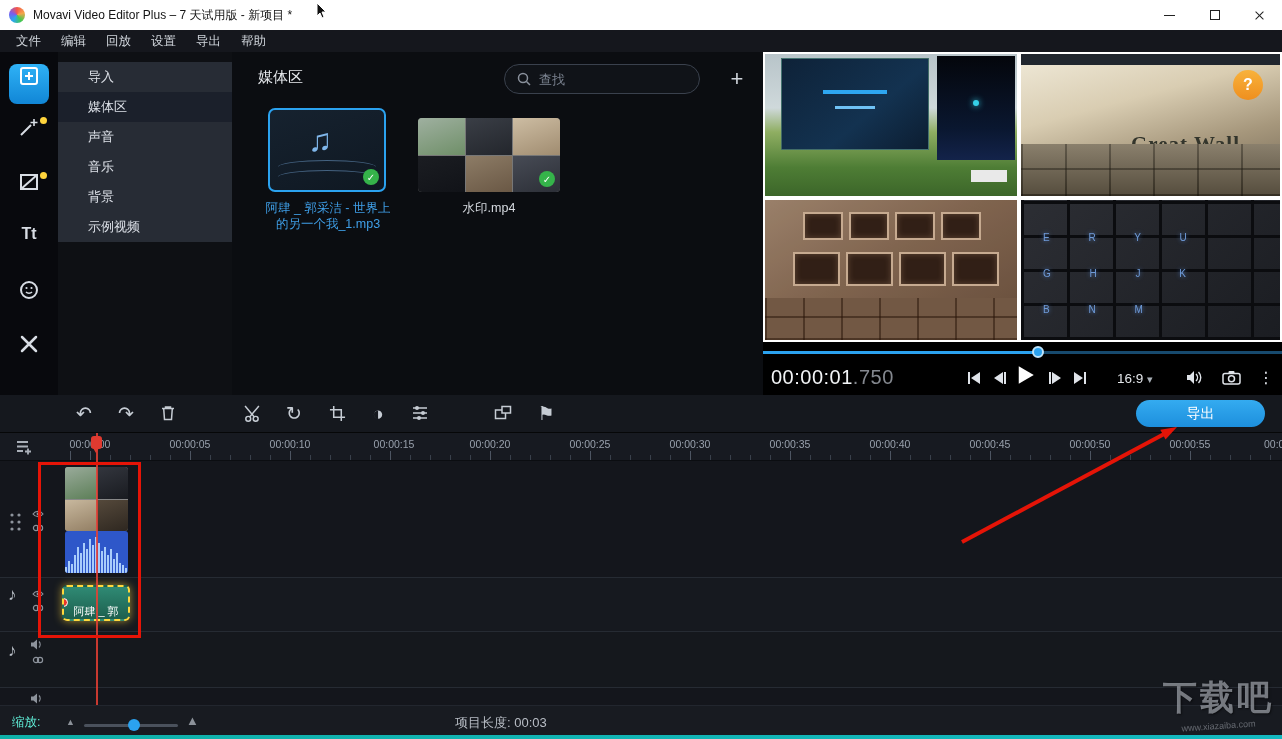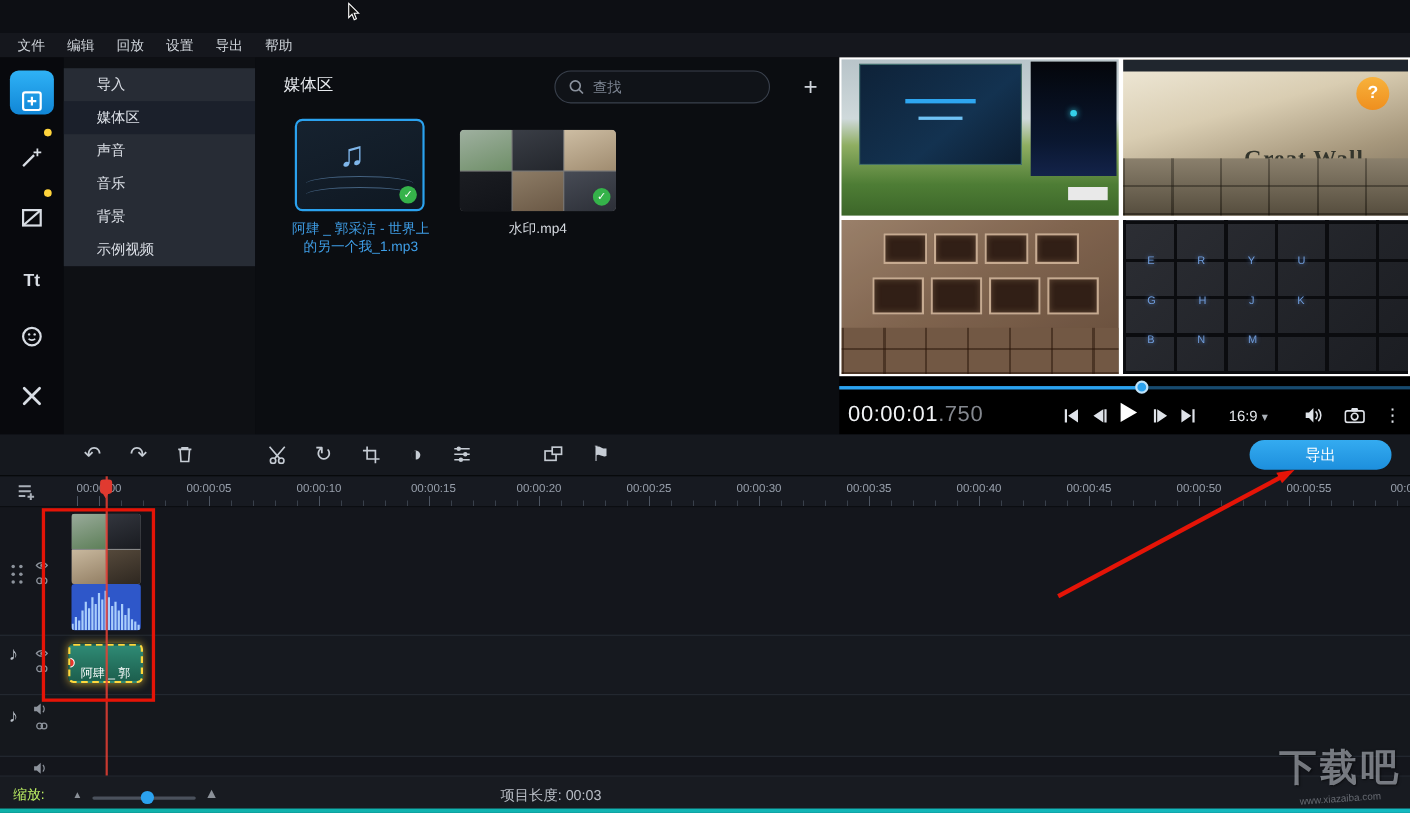--- a/index.html
+++ b/index.html
@@ -21,21 +21,21 @@
   .cursor-icon { position:absolute; left:314px; top:2px; z-index:90; }
 
   
   .menubar { position:absolute; top:30px; left:0; width:1282px; height:22px; background:#15171d; display:flex; align-items:center; padding-left:6px; z-index:5; }
   .menu-item { color:#cfd4da; font-size:12.5px; padding:0 10px; }
 
   
   .main { position:absolute; top:52px; left:0; width:1282px; height:343px; display:flex; }
 
   .toolstrip { width:58px; flex:none; background:#08090d; position:relative; }
-  .tool-btn { position:absolute; left:9px; width:40px; height:40px; border-radius:8px; display:flex; align-items:flex-end; justify-content:center; color:#d8dde4; }
+  .tool-btn { position:absolute; left:9px; width:40px; height:40px; border-radius:8px; display:flex; align-items:flex-start; justify-content:center; color:#d8dde4; }
   .tool-btn.active { background:linear-gradient(180deg,#2fb2f6,#1186d6); }
   .badge { position:absolute; top:2px; right:2px; width:7px; height:7px; border-radius:50%; background:#ffd43c; }
   .tt-glyph { font-size:16px; font-weight:bold; color:#d8dde4; }
 
   .sidebar { width:174px; flex:none; background:#0e1014; position:relative; }
   .sidebar-list { position:absolute; top:10px; left:0; right:0; background:#272c35; }
   .sidebar-item { height:30px; line-height:30px; padding-left:30px; font-size:13px; color:#dde1e8; }
   .sidebar-item.active { background:#1b202b; }
 
   .media { flex:1; background:#0b0d11; position:relative; }
@@ -149,38 +149,53 @@
   .playhead-line { position:absolute; left:96px; top:433px; width:2px; height:272px; background:rgba(232,64,52,.85); z-index:30; }
   .playhead-cap { position:absolute; left:91px; top:436px; width:11px; height:13px; background:#e03a30; border-radius:3px; z-index:31; }
   .playhead-cap::after { content:""; position:absolute; left:2px; top:12px; border:3.5px solid transparent; border-top:5px solid #e03a30; }
 
   
   .anno-rect { position:absolute; left:38px; top:462px; width:103px; height:176px; border:3px solid #e51407; z-index:40; }
   .anno-arrow { position:absolute; left:930px; top:410px; z-index:40; }
 
   
   .statusbar { position:absolute; top:705px; left:0; width:1282px; height:30px; background:#181b21; border-top:1px solid #22262e; }
-  .zoom-label { position:absolute; left:12px; top:8px; font-size:12.5px; color:#bef264; }
+  .zoom-label { position:absolute; left:12px; top:8px; font-size:12.5px; color:#5eead4; }
   .mountain-sm { position:absolute; left:66px; top:11px; font-size:9px; color:#8b9199; }
   .zoom-track { position:absolute; left:84px; top:18px; width:94px; height:3px; background:#4a515c; border-radius:2px; }
   .zoom-knob { position:absolute; left:128px; top:13px; width:12px; height:12px; border-radius:50%; background:#2ba2ef; }
   .mountain-lg { position:absolute; left:186px; top:7px; font-size:13px; color:#8b9199; }
   .proj-length { position:absolute; left:455px; top:8px; font-size:13px; color:#b8bdc5; }
 
   .watermark { position:absolute; right:8px; bottom:8px; z-index:50; text-align:center; color:rgba(205,212,220,.55); }
   .wm-main { font-size:34px; font-weight:bold; letter-spacing:3px; text-shadow:1px 1px 2px rgba(0,0,0,.55); }
   .wm-sub { font-size:9px; opacity:.75; transform:rotate(-4deg); }
 
   .bottom-strip { position:absolute; bottom:0; left:0; width:1282px; height:4px; background:linear-gradient(90deg,#0fb0a8,#14b9c0); z-index:60; }
 </style>
 </head>
 <body>
 
 <div class="app">
 
+  <div class="titlebar">
+    <div class="app-logo"></div>
+    <div class="title-text">Movavi Video Editor Plus – 7 天试用版 - 新项目 *</div>
+    <div class="win-controls">
+      <div class="win-btn">
+          <span class="min-glyph"></span>
+        </div>
+      <div class="win-btn">
+          <span class="max-glyph"></span>
+        </div>
+      <div class="win-btn">
+          <span class="close-glyph"></span>
+        </div>
+    </div>
+  </div>
   <svg class="cursor-icon" width="14" height="18" viewBox="0 0 14 18">
       <path d="M3 1v13l3-3 2 5 2-1-2-5h4z" fill="#111" stroke="#fff" stroke-width="1"></path>
     </svg>
 
   <div class="menubar">
     <span class="menu-item">文件</span>
     <span class="menu-item">编辑</span>
     <span class="menu-item">回放</span>
     <span class="menu-item">设置</span>
     <span class="menu-item">导出</span>

